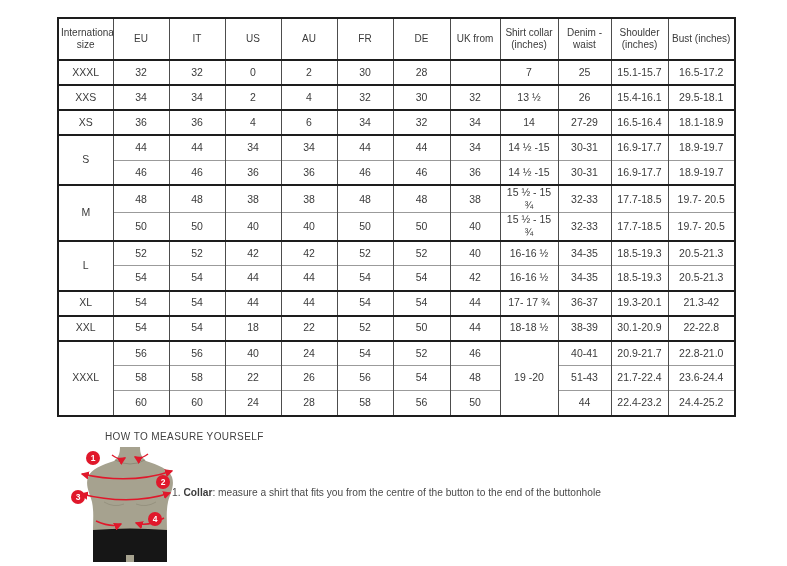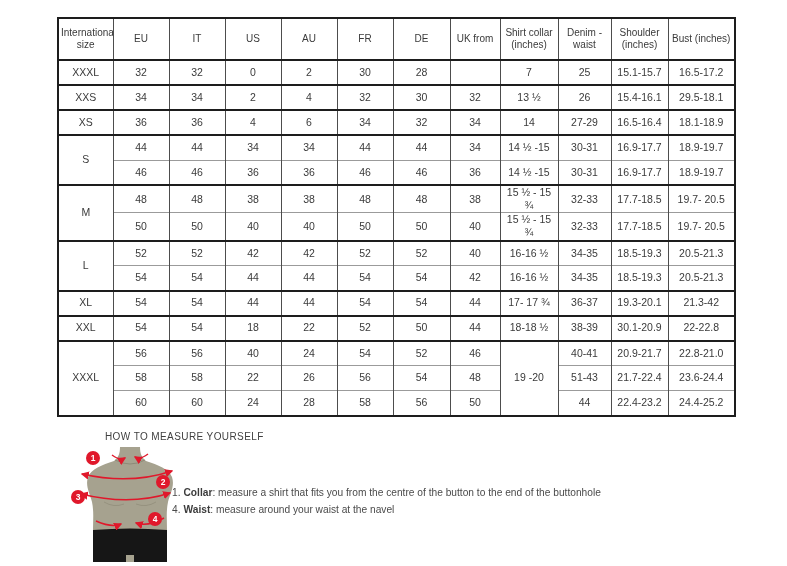--- a/index.html
+++ b/index.html
@@ -308,18 +308,15 @@
         <circle cx="87" cy="75" r="7" fill="#e0182b"></circle>
         <text x="87" y="78" text-anchor="middle" font-size="8.5" font-weight="bold" fill="#ffffff" font-family="Liberation Sans, sans-serif">4</text>
       </g>
     </svg>
   </div>
 
   <div class="steps">
     <div class="step">
       <span class="step-num">1.</span><b class="step-label">Collar</b><span class="step-text">: measure a shirt that fits you from the centre of the button to the end of the buttonhole</span>
     </div>
-    <div class="step">
-      <span class="step-num">4.</span><b class="step-label">Waist</b><span class="step-text">: measure around your waist at the navel</span>
-    </div>
   </div>
 
 </div>
 
 </body></html>

